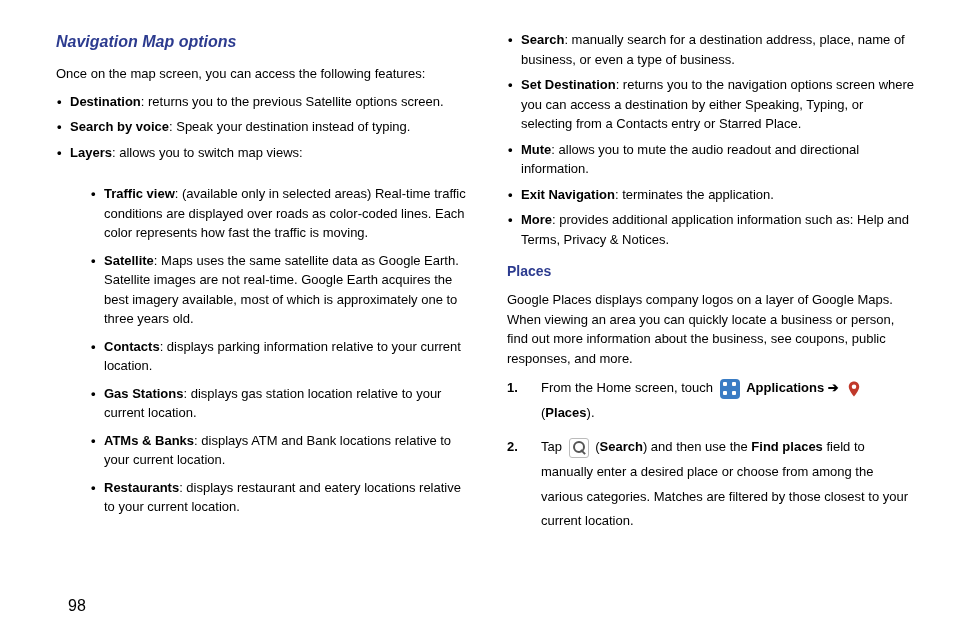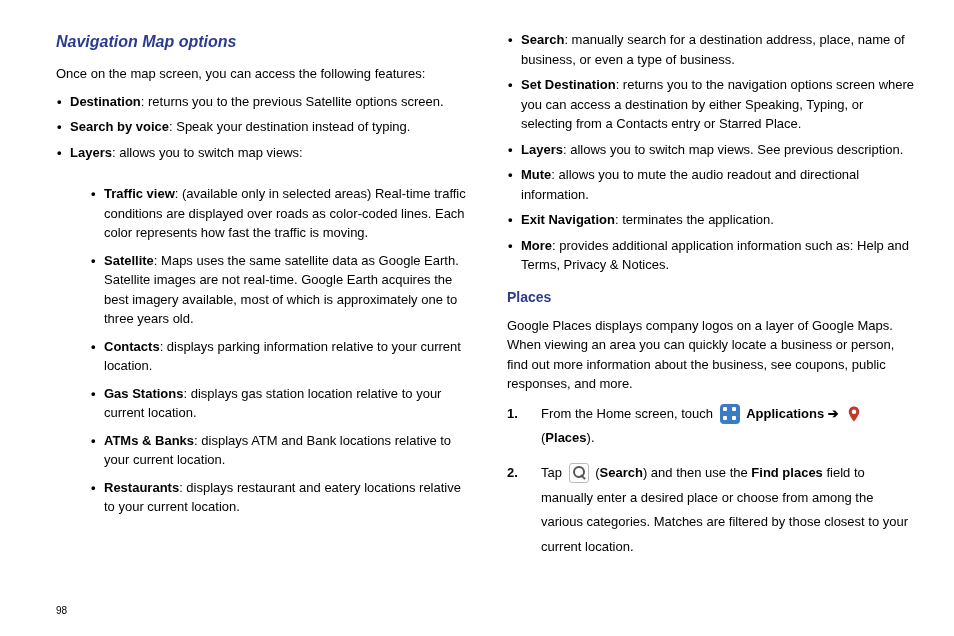--- a/index.html
+++ b/index.html
@@ -34,21 +34,21 @@
     ul { list-style: none; }
     .bullet-list > li { padding-left: 14px; position: relative; margin-bottom: 6px; }
     .bullet-list > li::before { content: "•"; position: absolute; left: 1px; top: 0; font-weight: bold; }
     .sub-bullet-list { margin-top: 22px; margin-left: 34px; }
     .sub-bullet-list > li { padding-left: 14px; position: relative; margin-bottom: 8px; }
     .sub-bullet-list > li::before { content: "•"; position: absolute; left: 1px; top: 0; font-weight: bold; }
     ol.steps { list-style: none; margin-top: 8px; }
     ol.steps > li { position: relative; padding-left: 34px; margin-bottom: 10px; line-height: 1.9; }
     ol.steps .step-num { position: absolute; left: 0; top: 0; font-weight: bold; }
     .b { font-weight: bold; }
-    .page-num { position: absolute; left: 56px; bottom: 18px; font-size: 10px; }
+    .page-num { position: absolute; left: 68px; bottom: 18px; font-size: 16px; }
     .icon-menu, .icon-apps, .icon-places, .icon-search {
       display: inline-block; vertical-align: middle; margin: 0 3px;
     }
     .icon-menu {
       width: 20px; height: 16px; border: 1px solid #666; background: #fff;
       position: relative; border-radius: 2px;
     }
     .icon-menu::before, .icon-menu::after {
       content: ""; position: absolute; left: 3px; right: 3px; height: 2px; background: #666;
     }
@@ -97,21 +97,20 @@
       <li><span class="b">Gas Stations</span><span>: displays gas station location relative to your current location.</span></li>
       <li><span class="b">ATMs &amp; Banks</span><span>: displays ATM and Bank locations relative to your current location.</span></li>
       <li><span class="b">Restaurants</span><span>: displays restaurant and eatery locations relative to your current location.</span></li>
     </ul>
   </div>
 
   <div class="col">
     <ul class="bullet-list" style="">
       <li><span class="b">Search</span><span>: manually search for a destination address, place, name of business, or even a type of business.</span></li>
       <li><span class="b">Set Destination</span><span>: returns you to the navigation options screen where you can access a destination by either Speaking, Typing, or selecting from a Contacts entry or Starred Place.</span></li>
-      <li><span class="b">Layers</span><span>: allows you to switch map views. See previous description.</span></li>
       <li><span class="b">Mute</span><span>: allows you to mute the audio readout and directional information.</span></li>
       <li><span class="b">Exit Navigation</span><span>: terminates the application.</span></li>
       <li><span class="b">More</span><span>: provides additional application information such as: Help and Terms, Privacy &amp; Notices.</span></li>
     </ul>
 
     <div class="section-heading">Places</div>
     <div>Google Places displays company logos on a layer of Google Maps. When viewing an area you can quickly locate a business or person, find out more information about the business, see coupons, public responses, and more.</div>
     <ol class="steps">
       <li>
         <span class="step-num">1.</span>

